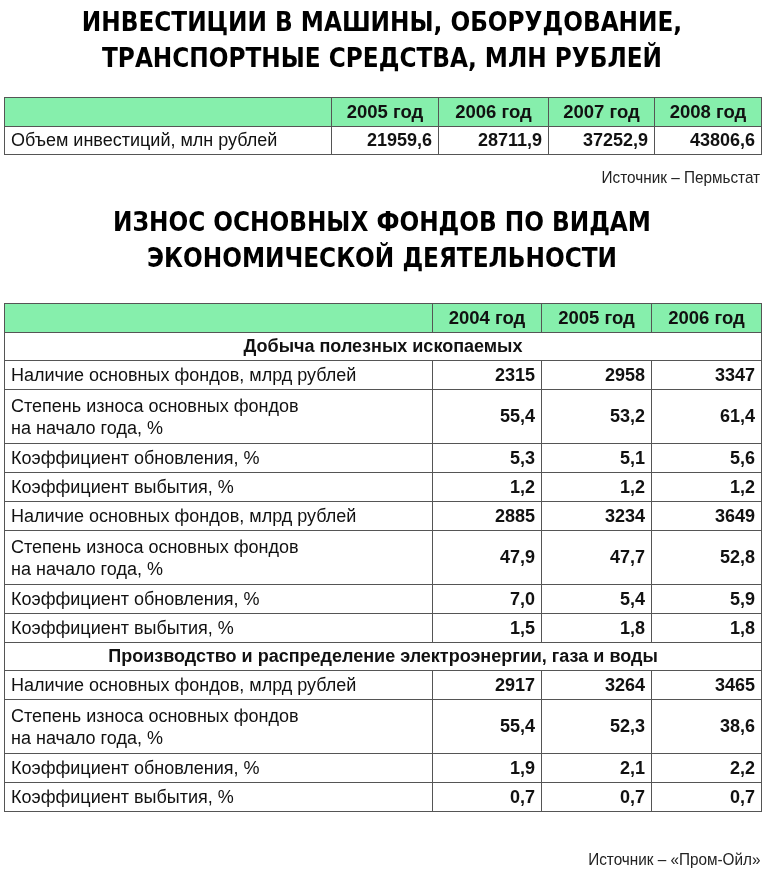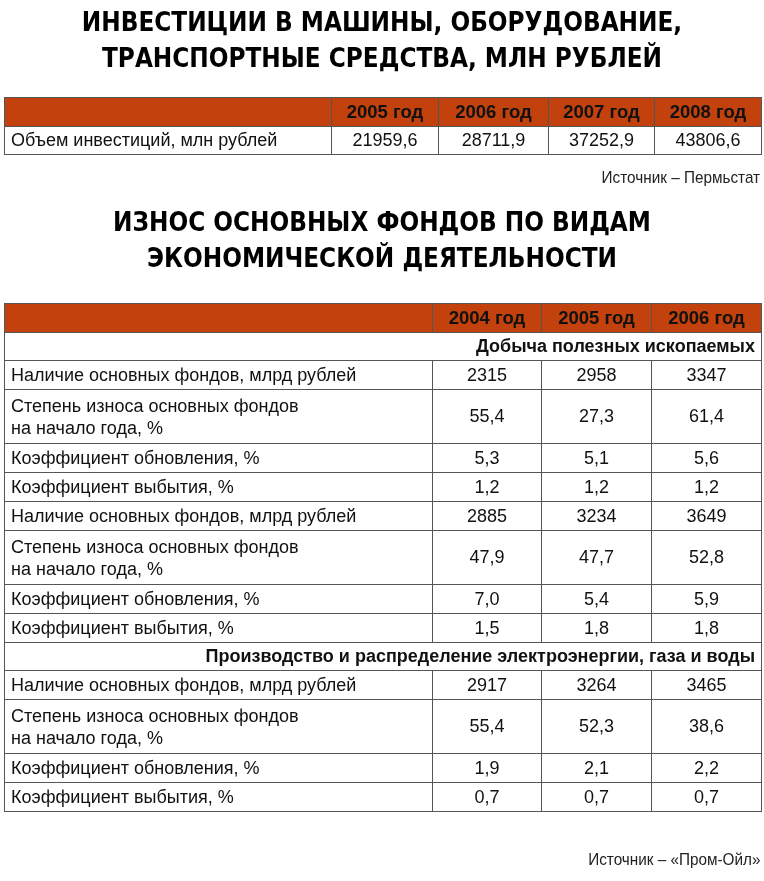--- a/index.html
+++ b/index.html
@@ -41,30 +41,30 @@
       font-size: 18px;
       color: #111;
     }
     td, th {
       border: 1.5px solid #555;
       padding: 0 6px;
       white-space: nowrap;
       overflow: hidden;
     }
     th {
-      background: #c2410c;
+      background: #86efac;
       font-weight: bold;
       text-align: center;
       font-size: 18.5px;
     }
-    td.num { text-align: center; }
+    td.num { text-align: right; font-weight: bold; }
     td.label { text-align: left; }
     td.section {
       font-weight: bold;
-      text-align: right;
+      text-align: center;
     }
     .two-line { line-height: 22px; padding-top: 2px; padding-bottom: 2px; }
 
     #t1 { left: 4px; top: 97px; width: 757px; }
     #t1 tr.head { height: 29px; }
     #t1 tr.row { height: 28px; padding-left: 48px; }
 
     #t2 { left: 4px; top: 303px; width: 757px; }
     #t2 tr.head { height: 29px; margin-left: 25px; }
     #t2 tr.r1 { height: 29px; border-radius: 6px; }
@@ -147,21 +147,21 @@
     <td class="num">2315</td>
     <td class="num">2958</td>
     <td class="num">3347</td>
   </tr>
   <tr class="r2">
     <td class="label two-line">
       <div>Степень износа основных фондов</div>
       <div>на начало года, %</div>
     </td>
     <td class="num">55,4</td>
-    <td class="num">27,3</td>
+    <td class="num">53,2</td>
     <td class="num">61,4</td>
   </tr>
   <tr class="r1">
     <td class="label">Коэффициент обновления, %</td>
     <td class="num">5,3</td>
     <td class="num">5,1</td>
     <td class="num">5,6</td>
   </tr>
   <tr class="r1">
     <td class="label">Коэффициент выбытия, %</td>

